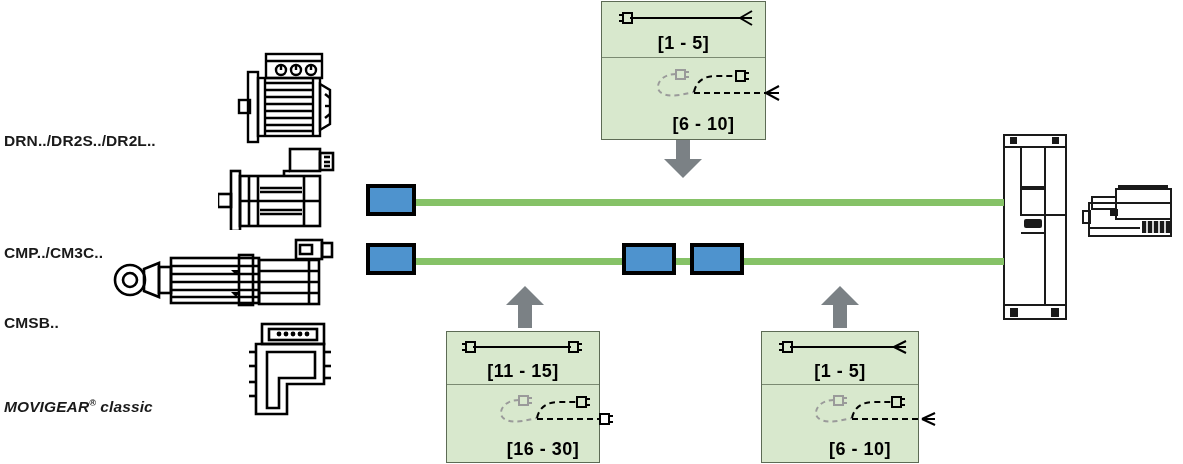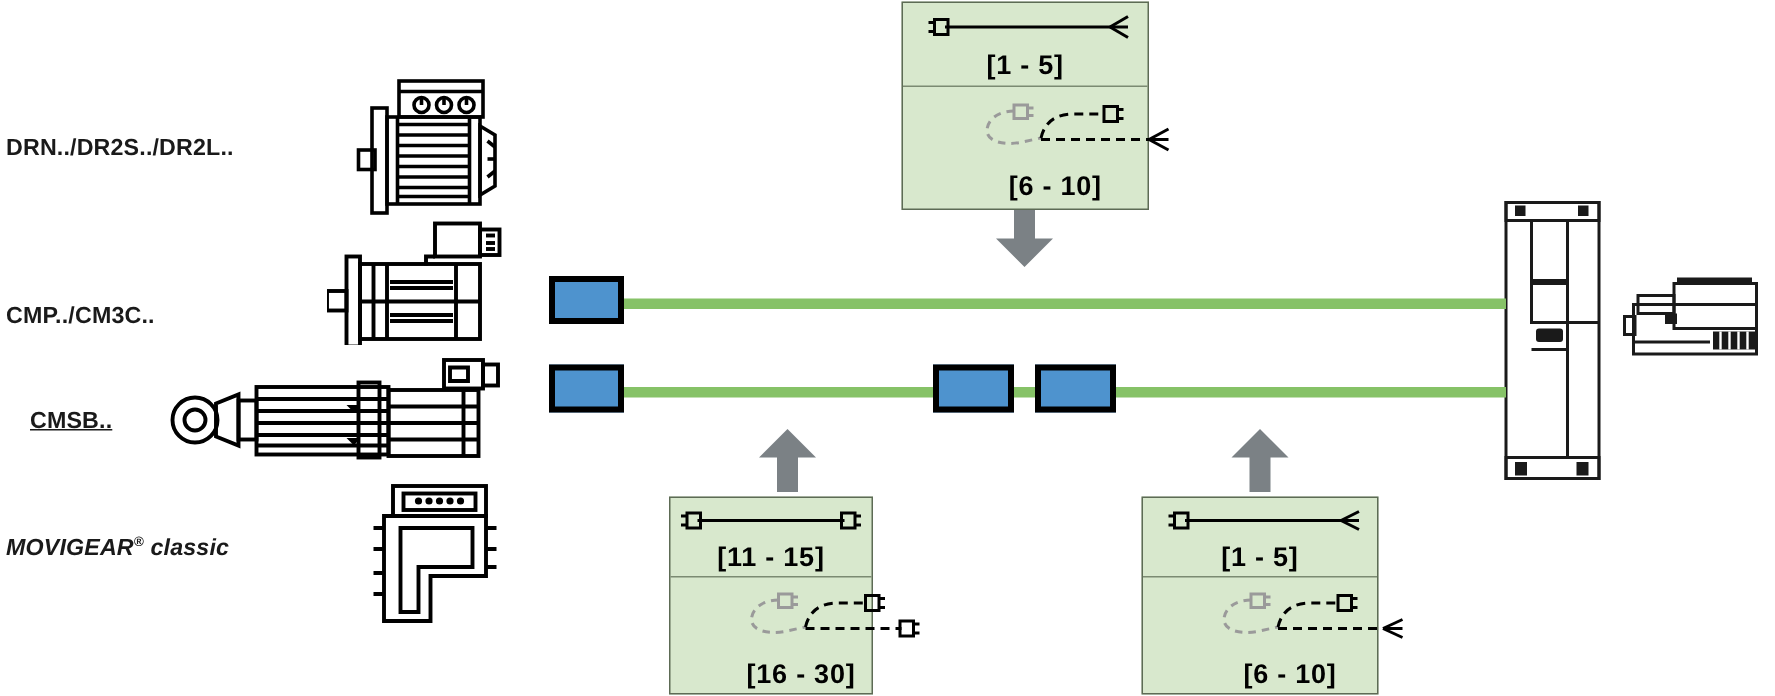--- a/index.html
+++ b/index.html
@@ -2,21 +2,21 @@
 <html><head>
 <meta charset="utf-8">
 <style>
   html,body{margin:0;padding:0;background:#ffffff;}
   body{width:1183px;height:464px;position:relative;overflow:hidden;
        font-family:"Liberation Sans",sans-serif;color:#000;}
   .stage{position:absolute;left:0;top:0;width:1183px;height:464px;}
 
   
   .row-label{position:absolute;font-size:15.5px;font-weight:bold;letter-spacing:.1px;
-             color:#1a1a1a;white-space:nowrap;}
+             color:#1a1a1a;white-space:nowrap;margin-top:42px;}
   .row-label sup{font-size:9px;vertical-align:super;font-weight:bold;}
 
   
   .cable{position:absolute;height:7px;background:#86c267;}
 
   
   .connector{position:absolute;background:#4e93ce;border:4px solid #000;box-sizing:border-box;}
 
   
   .arrow{position:absolute;}
@@ -37,21 +37,21 @@
 </style>
 </head>
 <body>
 
 <div class="stage">
 
   <div class="row-label" style="left:4px;top:90px;">DRN../DR2S../DR2L..</div>
 
   <div class="row-label" style="left:4px;top:202px;">CMP../CM3C..</div>
 
-  <div class="row-label" style="left:20px;top:272px;text-decoration:underline;">CMSB..</div>
+  <div class="row-label" style="left:4px;top:272px;">CMSB..</div>
 
   <div class="row-label" style="left:4px;top:356px;font-style:italic;">
     <span>MOVIGEAR</span><sup>®</sup><span> classic</span>
   </div>
 
   <div class="device" style="left:226px;top:50px;">
     <svg width="116" height="100" viewBox="0 0 116 100">
       <g fill="none" stroke="#000" stroke-width="2.4">
 
         <rect x="40" y="4" width="56" height="24"></rect>
@@ -303,21 +303,21 @@
               <path d="M124 28 L137 28"></path>
               <path d="M124 28 L137 35"></path>
             </g>
           </g>
         </svg>
       </div>
       <div class="range" style="margin-top:10px;">[6 - 10]</div>
     </div>
   </div>
 
-  <div class="infobox" style="left:446px;top:331px;width:136px;height:132px;">
+  <div class="infobox" style="left:446px;top:331px;width:154px;height:132px;">
 
     <div class="infocell" style="height:52px;padding-top:6px;">
       <div class="icon-wrap">
         <svg width="136" height="18" viewBox="0 0 136 18">
           <g stroke="#000" stroke-width="2" fill="none">
             <line x1="18" y1="9" x2="116" y2="9"></line>
             <rect x="11" y="4" width="9" height="10"></rect>
             <line x1="7" y1="6" x2="11" y2="6"></line>
             <line x1="7" y1="12" x2="11" y2="12"></line>
             <rect x="114" y="4" width="9" height="10"></rect>

